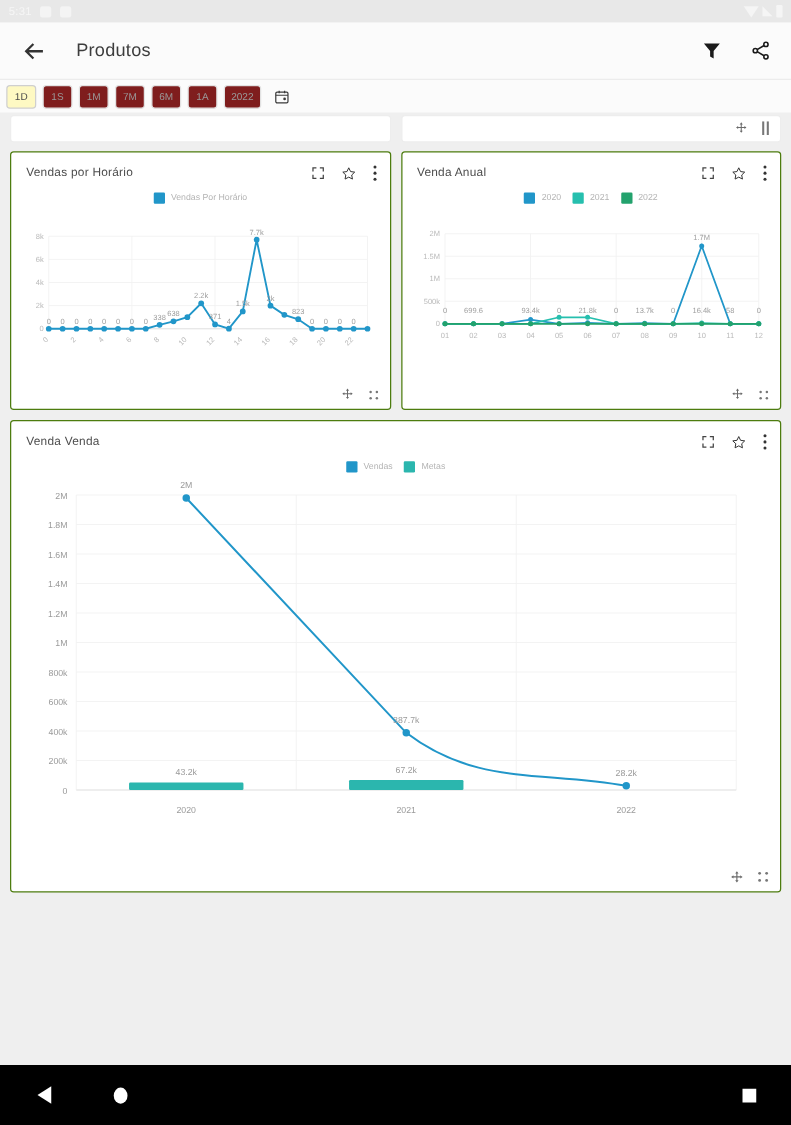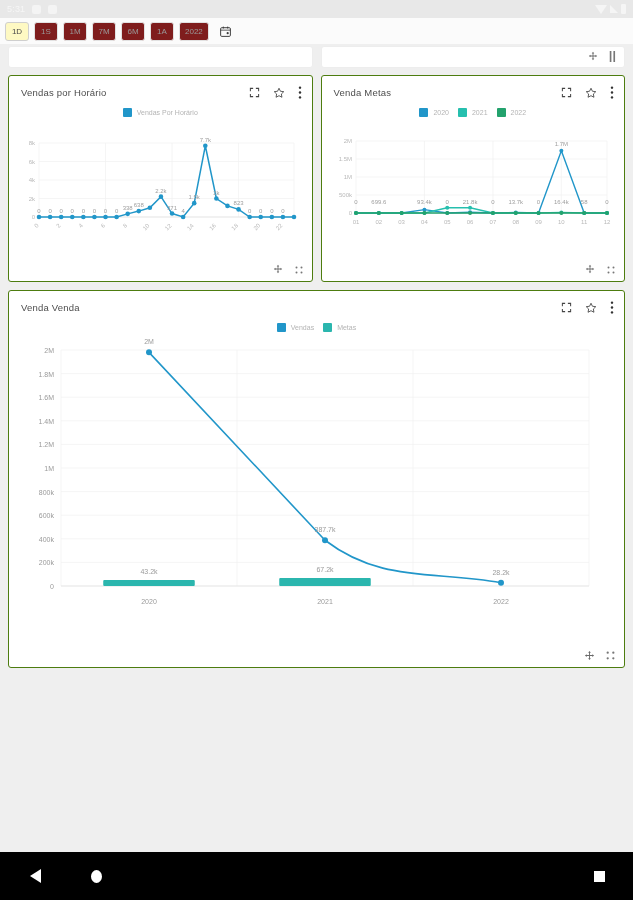--- a/index.html
+++ b/index.html
@@ -115,20 +115,44 @@
     <span class="sb-time">5:31</span>
     <span class="sb-ico"></span>
     <span class="sb-ico"></span>
     <span class="sb-right">
       <span class="sb-wifi"></span>
       <span class="sb-sig"></span>
       <span class="sb-bat"></span>
     </span>
   </div>
 
+  <div class="appbar">
+    <span class="back-arrow">
+      <svg class="ico" width="22" height="22" viewBox="0 0 24 24">
+        <path d="M20 11H7.8l4.6-4.6L11 5l-7 7 7 7 1.4-1.4L7.8 13H20z" fill="#333"></path>
+      </svg>
+    </span>
+    <span class="appbar-title">Produtos</span>
+    <span class="appbar-actions">
+      <span>
+        <svg class="ico" width="17" height="17" viewBox="0 0 24 24">
+          <path d="M3 4h18l-7 8.5V21l-4-2.5v-6z" fill="#1a1a1a"></path>
+        </svg>
+      </span>
+      <span>
+        <svg class="ico" width="17" height="17" viewBox="0 0 24 24">
+          <circle cx="18" cy="5" r="2.4" fill="none" stroke="#1a1a1a" stroke-width="1.8"></circle>
+          <circle cx="6" cy="12" r="2.4" fill="none" stroke="#1a1a1a" stroke-width="1.8"></circle>
+          <circle cx="18" cy="19" r="2.4" fill="none" stroke="#1a1a1a" stroke-width="1.8"></circle>
+          <line x1="8.1" y1="10.8" x2="15.9" y2="6.2" stroke="#1a1a1a" stroke-width="1.8"></line>
+          <line x1="8.1" y1="13.2" x2="15.9" y2="17.8" stroke="#1a1a1a" stroke-width="1.8"></line>
+        </svg>
+      </span>
+    </span>
+  </div>
 
   <div class="chipbar">
     <div class="chip active">1D</div>
     <div class="chip">1S</div>
     <div class="chip">1M</div>
     <div class="chip">7M</div>
     <div class="chip">6M</div>
     <div class="chip">1A</div>
     <div class="chip">2022</div>
     <div class="chip chip-cal">
@@ -285,21 +309,21 @@
                 <circle cx="6.5" cy="1.5" r="1" fill="#777"></circle>
               <circle cx="1.5" cy="6.5" r="1" fill="#777"></circle>
                 <circle cx="6.5" cy="6.5" r="1" fill="#777"></circle>
             </svg>
           </span>
         </div>
       </div>
 
       <div class="card" style="flex:1; height:207px;">
         <div class="card-head">
-          <span class="card-title">Venda Metas</span>
+          <span class="card-title">Venda Anual</span>
           <span class="card-tools">
             <span>
               <svg class="ico" width="11" height="11" viewBox="0 0 24 24">
                 <path d="M3 9V3h6M21 9V3h-6M3 15v6h6M21 15v6h-6" fill="none" stroke="#444" stroke-width="2.2"></path>
               </svg>
             </span>
             <span>
               <svg class="ico" width="12" height="12" viewBox="0 0 24 24">
                 <path d="M12 2.5l2.9 6 6.6.9-4.8 4.6 1.2 6.5L12 17.4 6.1 20.5l1.2-6.5-4.8-4.6 6.6-.9z" fill="none" stroke="#333" stroke-width="1.6" stroke-linejoin="round"></path>
               </svg>

